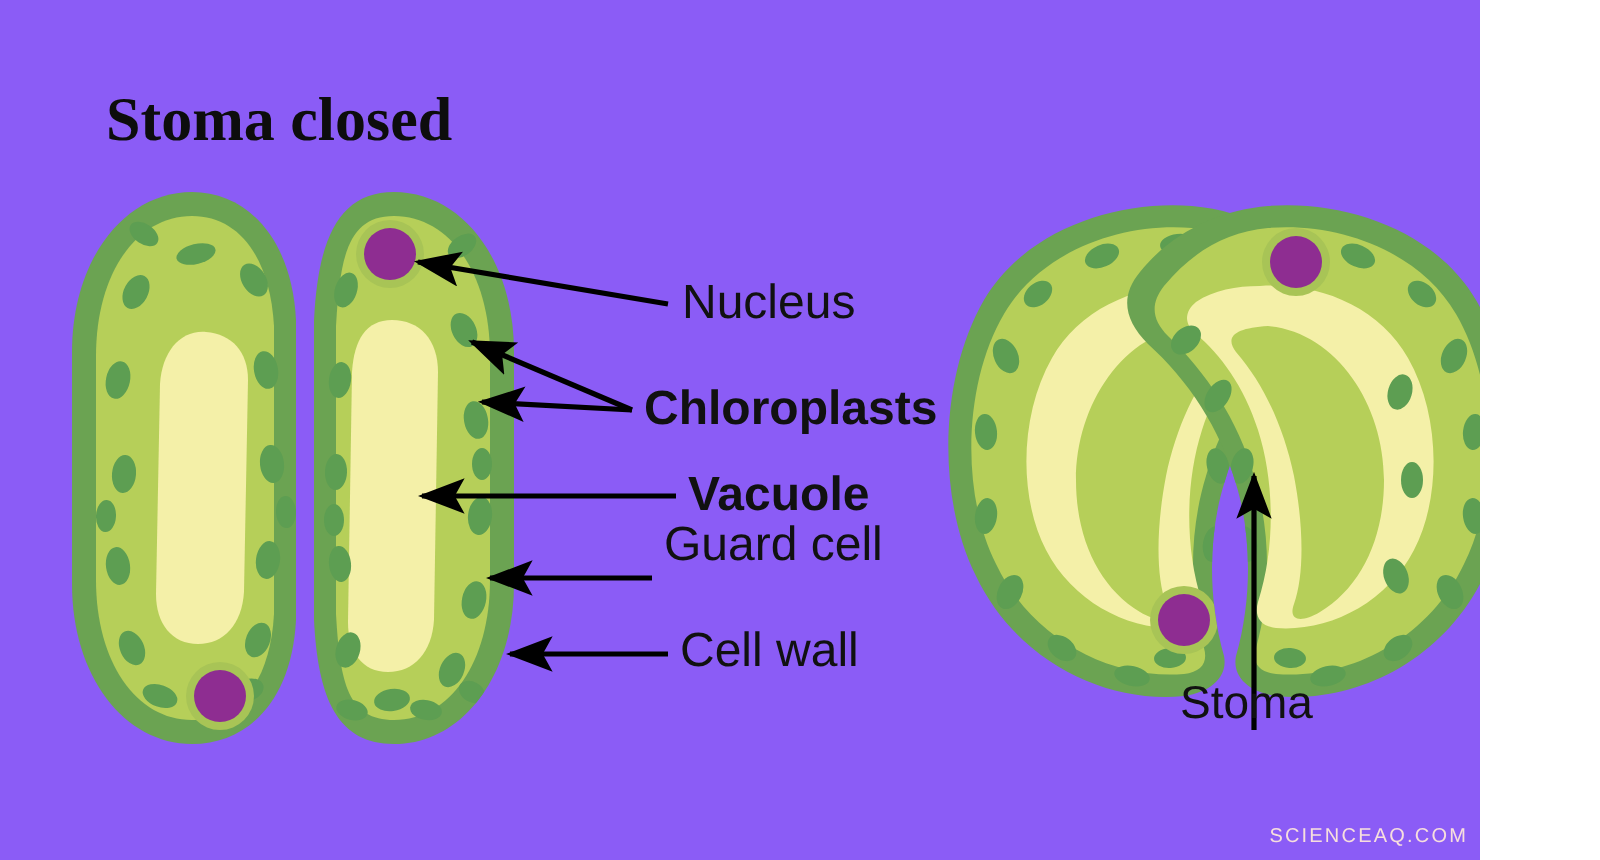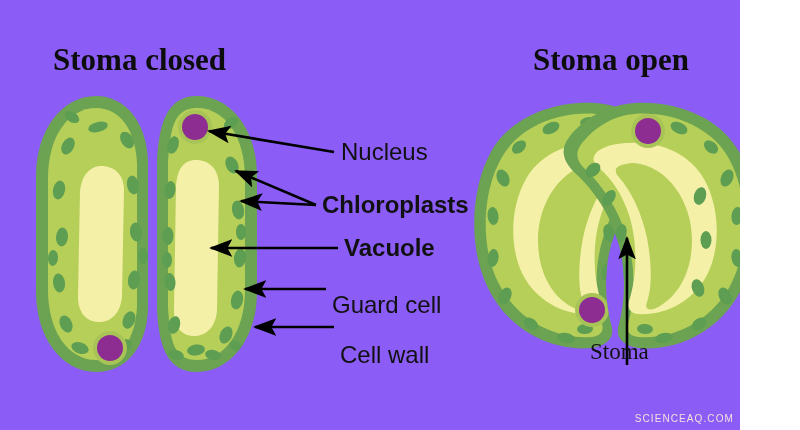--- a/index.html
+++ b/index.html
@@ -33,23 +33,23 @@
     position: absolute;
     font-family: "Liberation Sans", sans-serif;
     font-size: 24px;
     color: #111111;
     white-space: nowrap;
     line-height: 1;
   }
   #label-nucleus      { left: 341px; top: 140px; }
   #label-chloroplasts { left: 322px; top: 193px; font-weight: bold; }
   #label-vacuole      { left: 344px; top: 236px; font-weight: bold; }
-  #label-guardcell    { left: 332px; top: 293px; }
-  #label-cellwall     { left: 340px; top: 314px; margin-top: 29px; }
-  #label-stoma        { left: 590px; top: 340px; font-size: 23px; font-family: Liberation Serif, serif; }
+  #label-guardcell    { left: 332px; top: 261px; }
+  #label-cellwall     { left: 340px; top: 314px; }
+  #label-stoma        { left: 590px; top: 340px; font-size: 23px; }
 
   #watermark {
     position: absolute;
     right: 6px;
     bottom: 6px;
     font-family: "Liberation Sans", sans-serif;
     font-size: 10px;
     letter-spacing: 1.1px;
     color: #f7dede;
     white-space: nowrap;
@@ -57,21 +57,20 @@
   }
   svg { position: absolute; left: 0; top: 0; }
 </style>
 </head>
 <body>
 
 <div id="page">
 
   <div class="title" id="title-closed">Stoma closed</div>
 
-  <div class="title" id="title-open">Stoma open</div>
 
   <svg width="800" height="430" viewBox="0 0 800 430">
 
     <defs>
 
       <marker id="arrowhead" markerWidth="9" markerHeight="9" refX="8.2" refY="3.4" orient="auto" markerUnits="strokeWidth">
         <path d="M0,0 L9,3.4 L0,6.8 L1.9,3.4 Z" fill="#000000"></path>
       </marker>
       <marker id="arrowheadup" markerWidth="9" markerHeight="9" refX="8.2" refY="3.4" orient="auto" markerUnits="strokeWidth">
         <path d="M0,0 L9,3.4 L0,6.8 L1.9,3.4 Z" fill="#000000"></path>

